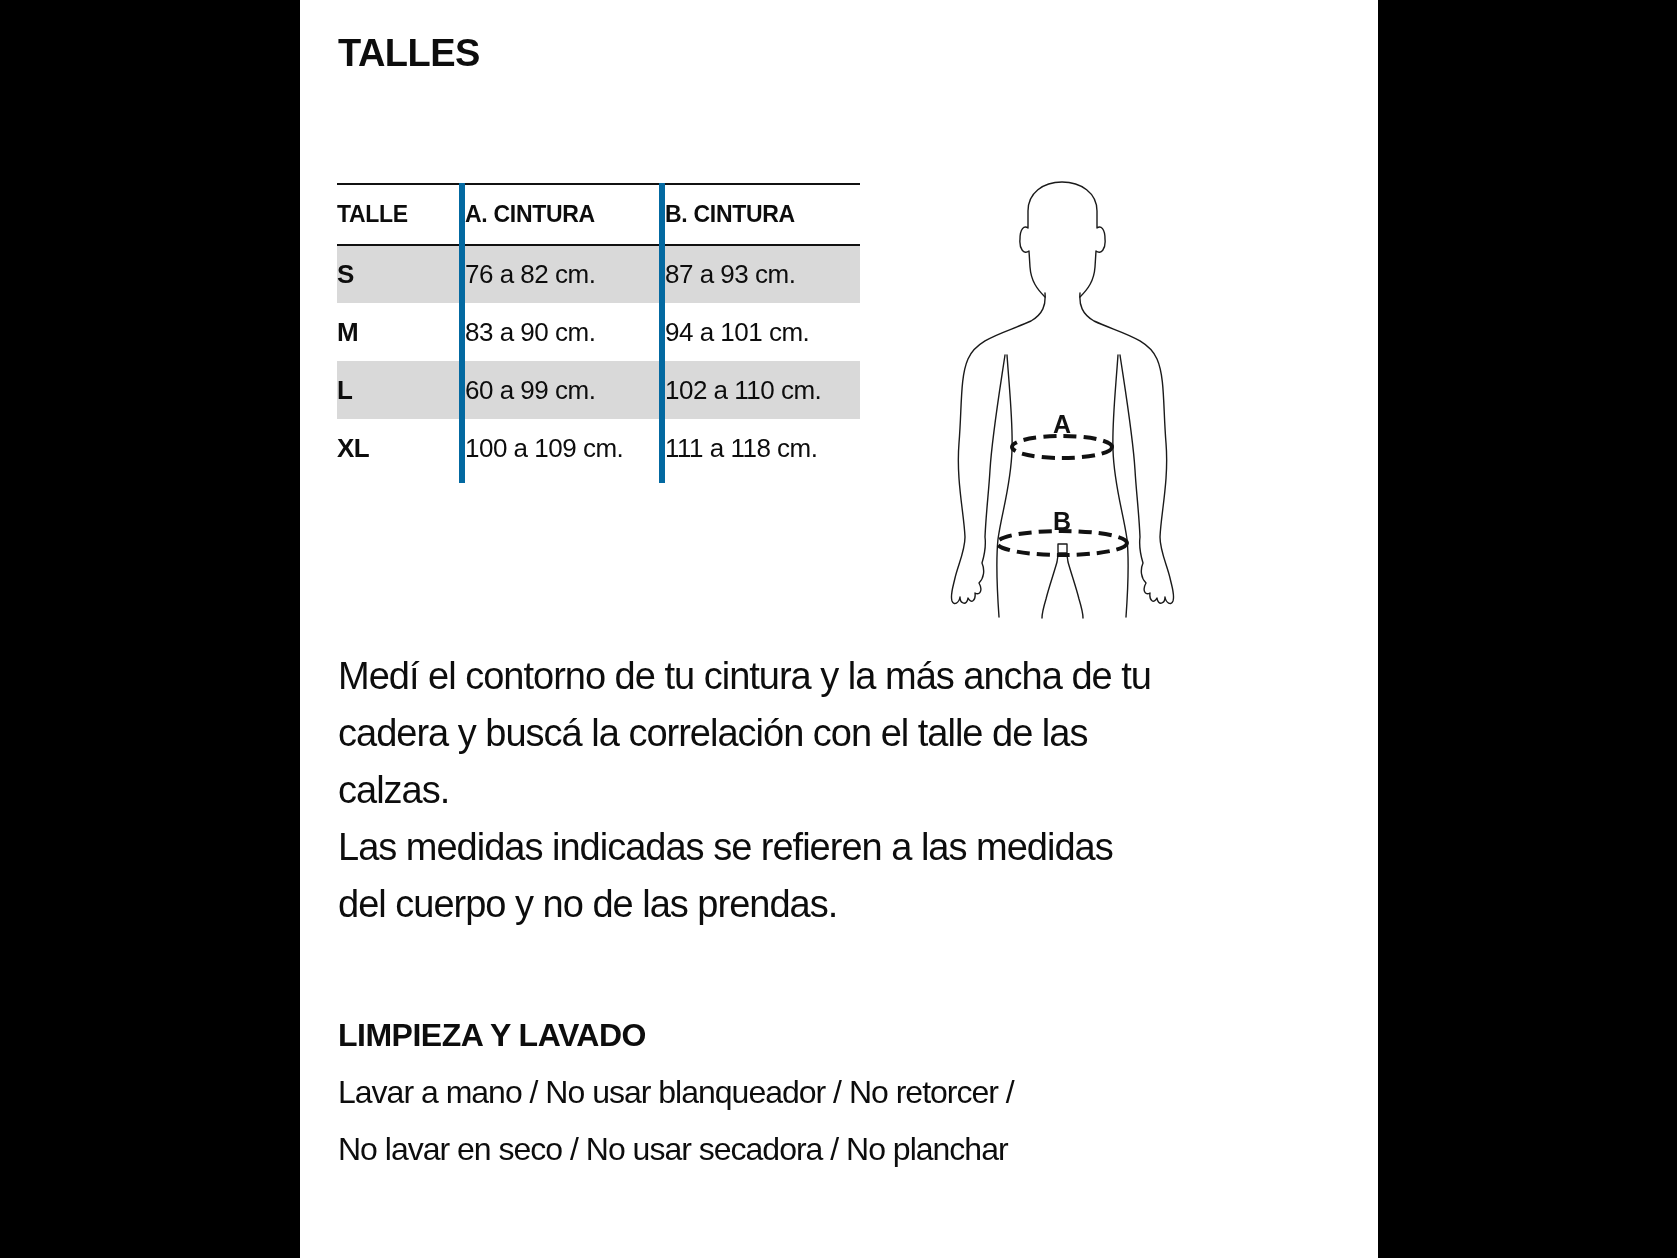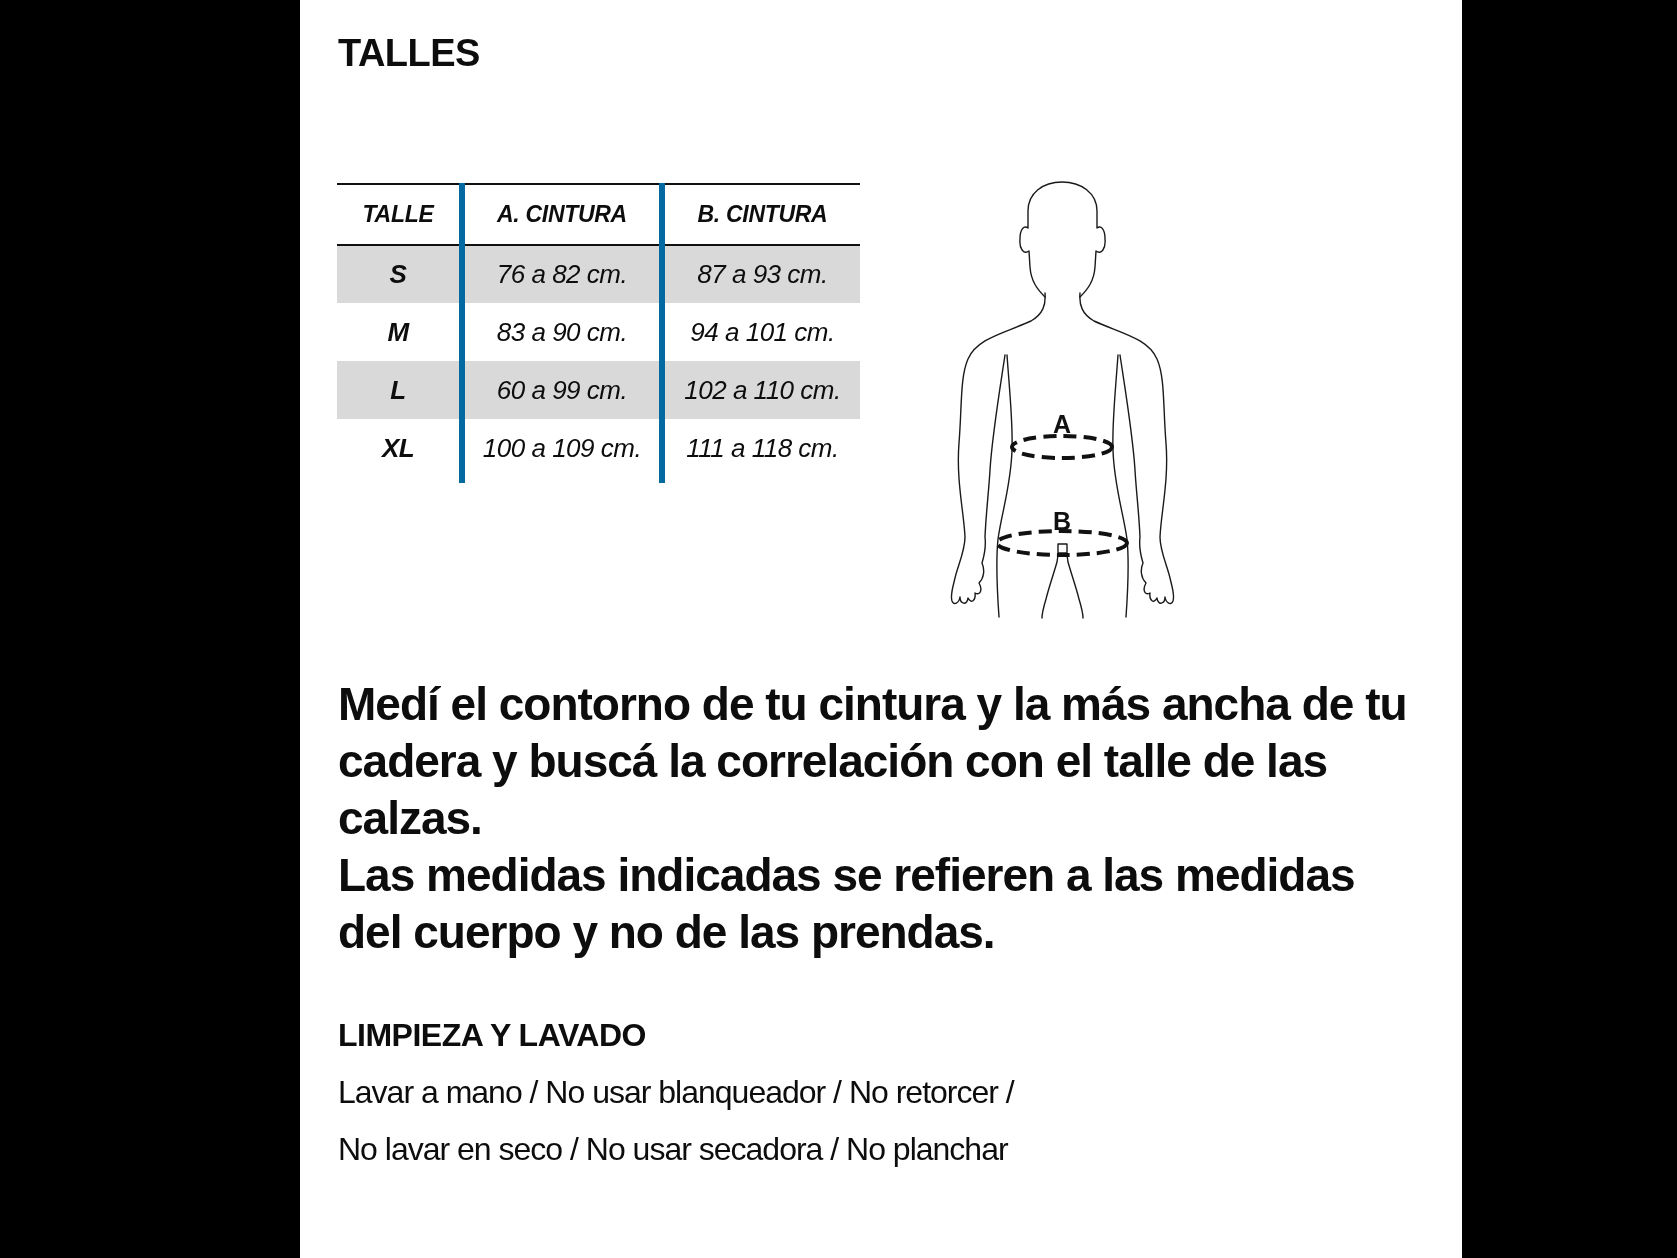--- a/index.html
+++ b/index.html
@@ -2,44 +2,44 @@
 <html><head>
 <meta charset="utf-8">
 <style>
   * { margin: 0; padding: 0; box-sizing: border-box; }
   html, body { width: 1677px; height: 1258px; background: #000; position: relative;
                font-family: "Liberation Sans", sans-serif; color: #0d0d0d; overflow: hidden; }
   .letterbox { position: absolute; top: 0; height: 1258px; background: #000; }
   .letterbox.left  { left: 0; width: 300px; }
   .letterbox.right { left: 1378px; width: 299px; }
 
-  .canvas { position: absolute; left: 300px; top: 0; width: 1162px; height: 1258px; background: #ffffff; }
+  .canvas { position: absolute; left: 300px; top: 0; width: 1078px; height: 1258px; background: #ffffff; }
 
   .title-block { position: absolute; left: 38px; top: 25px; line-height: 57px; font-size: 38px; letter-spacing: -0.5px; }
   .title-block .main { font-weight: bold; }
   .title-block .sizes { font-weight: normal; }
 
   table.size-table { position: absolute; left: 37px; top: 183px; width: 523px;
                      border-collapse: collapse; table-layout: fixed; }
-  .size-table th, .size-table td { text-align: center; vertical-align: middle; padding: 0; font-style: italic; }
+  .size-table th, .size-table td { text-align: left; vertical-align: middle; padding: 0; }
   .size-table thead th { height: 61px; font-size: 23px; font-weight: bold; letter-spacing: -0.3px;
                          border-top: 2px solid #111; border-bottom: 2px solid #111; background: #fff; }
   .size-table tbody td { height: 58px; font-size: 26px; letter-spacing: -0.5px; background: #fff; }
   .size-table td.size-cell { font-weight: bold; }
   .size-table .col2, .size-table .col3 { border-left: 6px solid #0369a1; }
   .size-table tr.stripe td { background: #d9d9d9; }
   .size-table tr.ext td { height: 6px; background: #fff; }
 
   .figure-wrap { position: absolute; left: 645px; top: 175px; width: 235px; height: 450px; }
   .figure-wrap svg { display: block; width: 235px; height: 450px; }
   .outline { fill: none; stroke: #1a1a1a; stroke-width: 1.4; stroke-linecap: round; stroke-linejoin: round; }
   .measure { fill: none; stroke: #111; stroke-width: 4; stroke-dasharray: 13 7; }
   .fig-label { font-family: "Liberation Sans", sans-serif; font-size: 25px; font-weight: bold; fill: #111; }
 
-  .body-text { position: absolute; left: 38px; top: 676px; font-size: 46px; line-height: 57px; letter-spacing: -1px; font-weight: bold; }
+  .body-text { position: absolute; left: 38px; top: 648px; font-size: 38px; line-height: 57px; letter-spacing: -1px; }
   .care-block { position: absolute; left: 38px; top: 1007px; font-size: 32px; line-height: 57px; letter-spacing: -1px; }
   .care-block .care-heading { font-weight: bold; letter-spacing: -0.5px; }
 </style>
 </head>
 <body>
 
 <div class="letterbox left"></div>
 <div class="letterbox right"></div>
 
 <div class="canvas">

